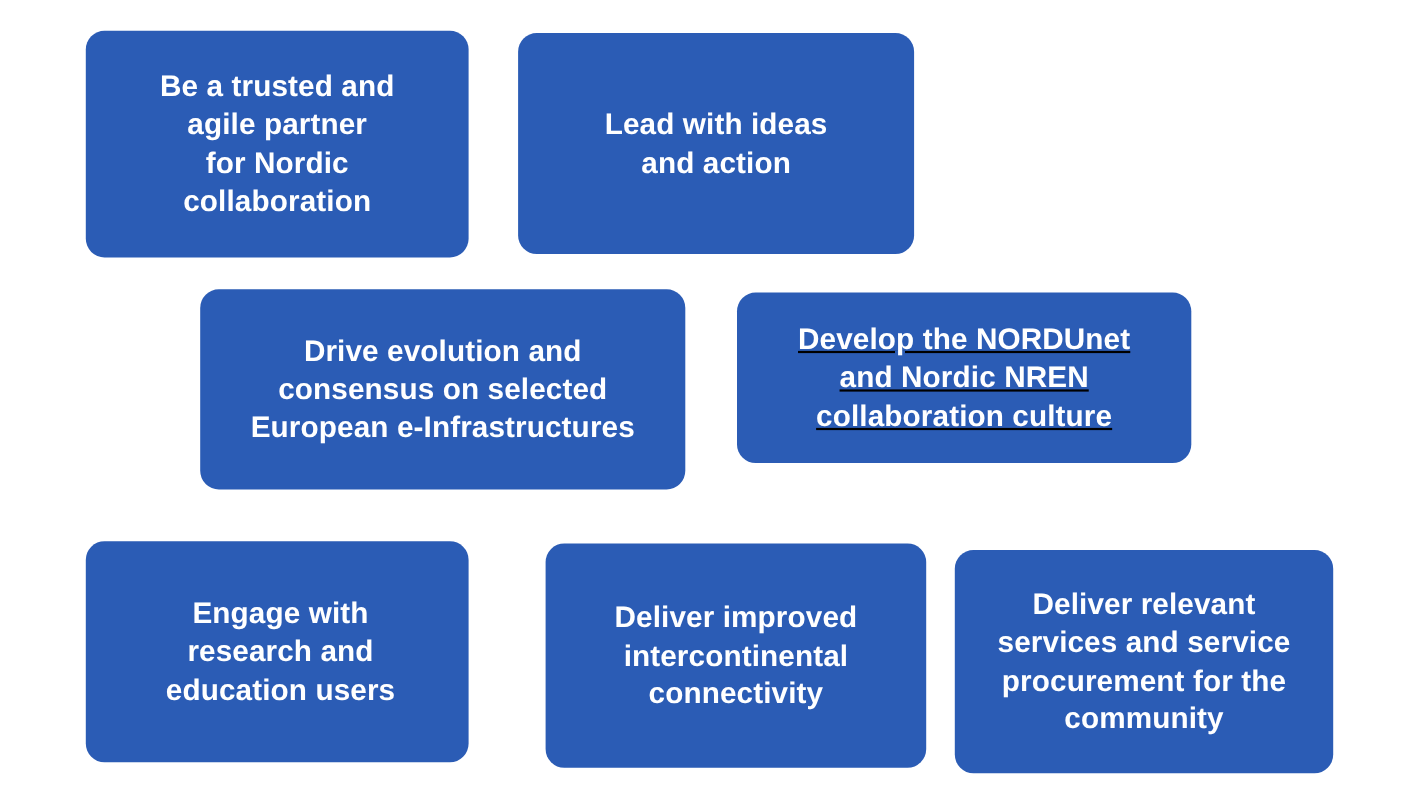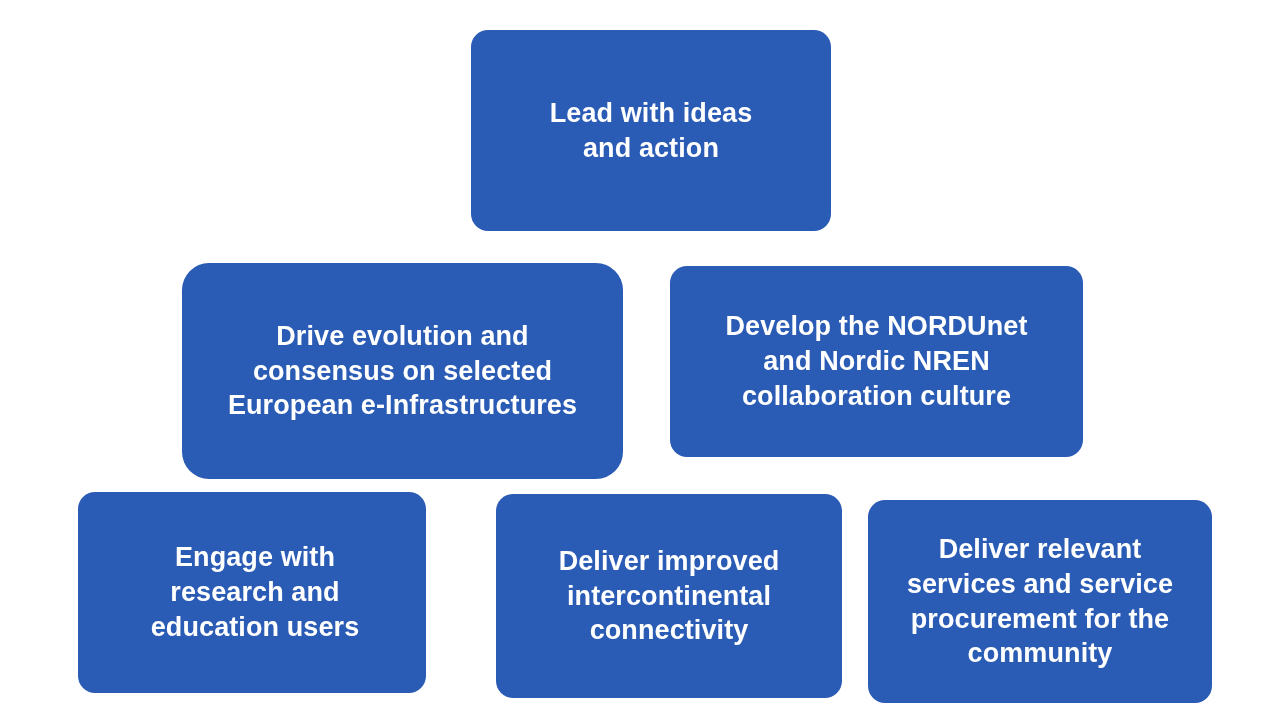--- a/index.html
+++ b/index.html
@@ -41,32 +41,38 @@
     letter-spacing: 0.1px;
     white-space: pre-line;
     text-align: center;
     width: 100%;
   }
   
   #card-1 { left: 78px;  top: 28px;  width: 348px; height: 206px; }
   #card-2 { left: 471px; top: 30px;  width: 360px; height: 201px; }
   #card-3 { left: 866px; top: 28px;  width: 348px; height: 206px; }
   
-  #card-4 { left: 182px; top: 263px; width: 441px; height: 216px; border-radius: 27px; }
-  #card-5 { left: 670px; top: 266px; width: 413px; height: 191px; }
+  #card-4 { left: 182px; top: 263px; width: 441px; height: 182px; }
+  #card-5 { left: 670px; top: 266px; width: 413px; height: 155px; text-decoration: underline; }
   
   #card-6 { left: 78px;  top: 492px; width: 348px; height: 201px; padding-left: 20px; }
   #card-7 { left: 496px; top: 494px; width: 346px; height: 204px; }
   #card-8 { left: 868px; top: 500px; width: 344px; height: 203px; }
 </style>
 </head>
 <body>
 
 <div id="canvas">
 
+  <div class="card" id="card-1">
+    <div class="card-text">Be a trusted and
+agile partner
+for Nordic
+collaboration</div>
+  </div>
 
   <div class="card" id="card-2">
     <div class="card-text">Lead with ideas
 and action</div>
   </div>
 
 
   <div class="card" id="card-4">
     <div class="card-text">Drive evolution and
 consensus on selected

